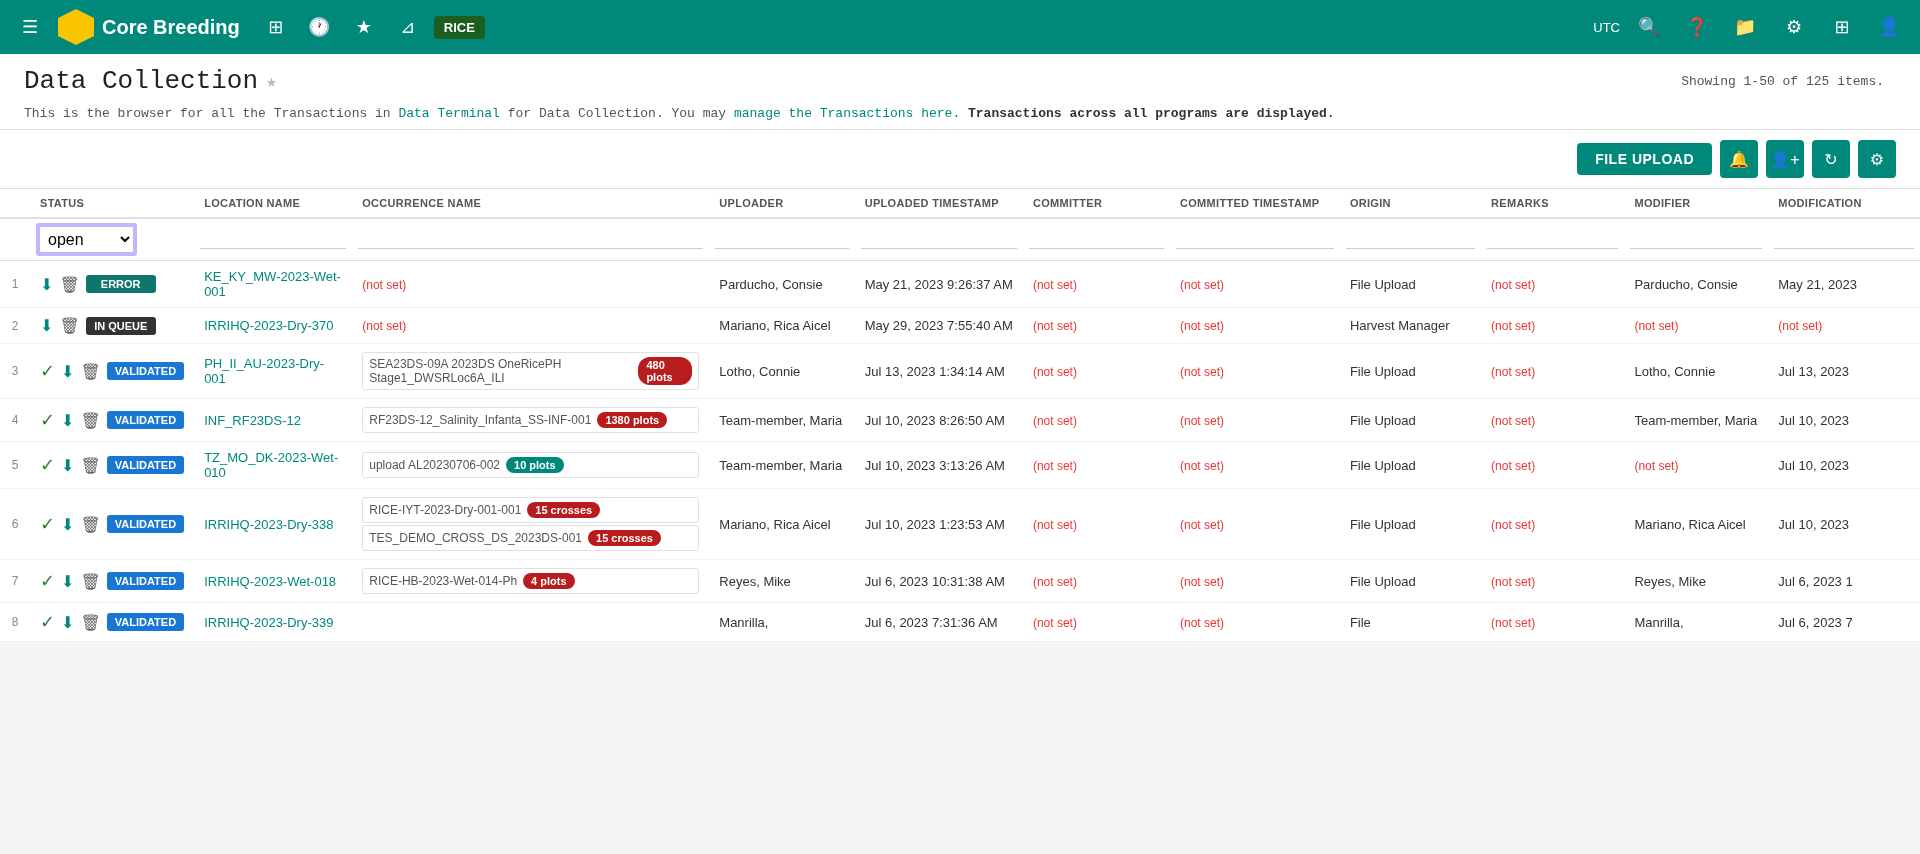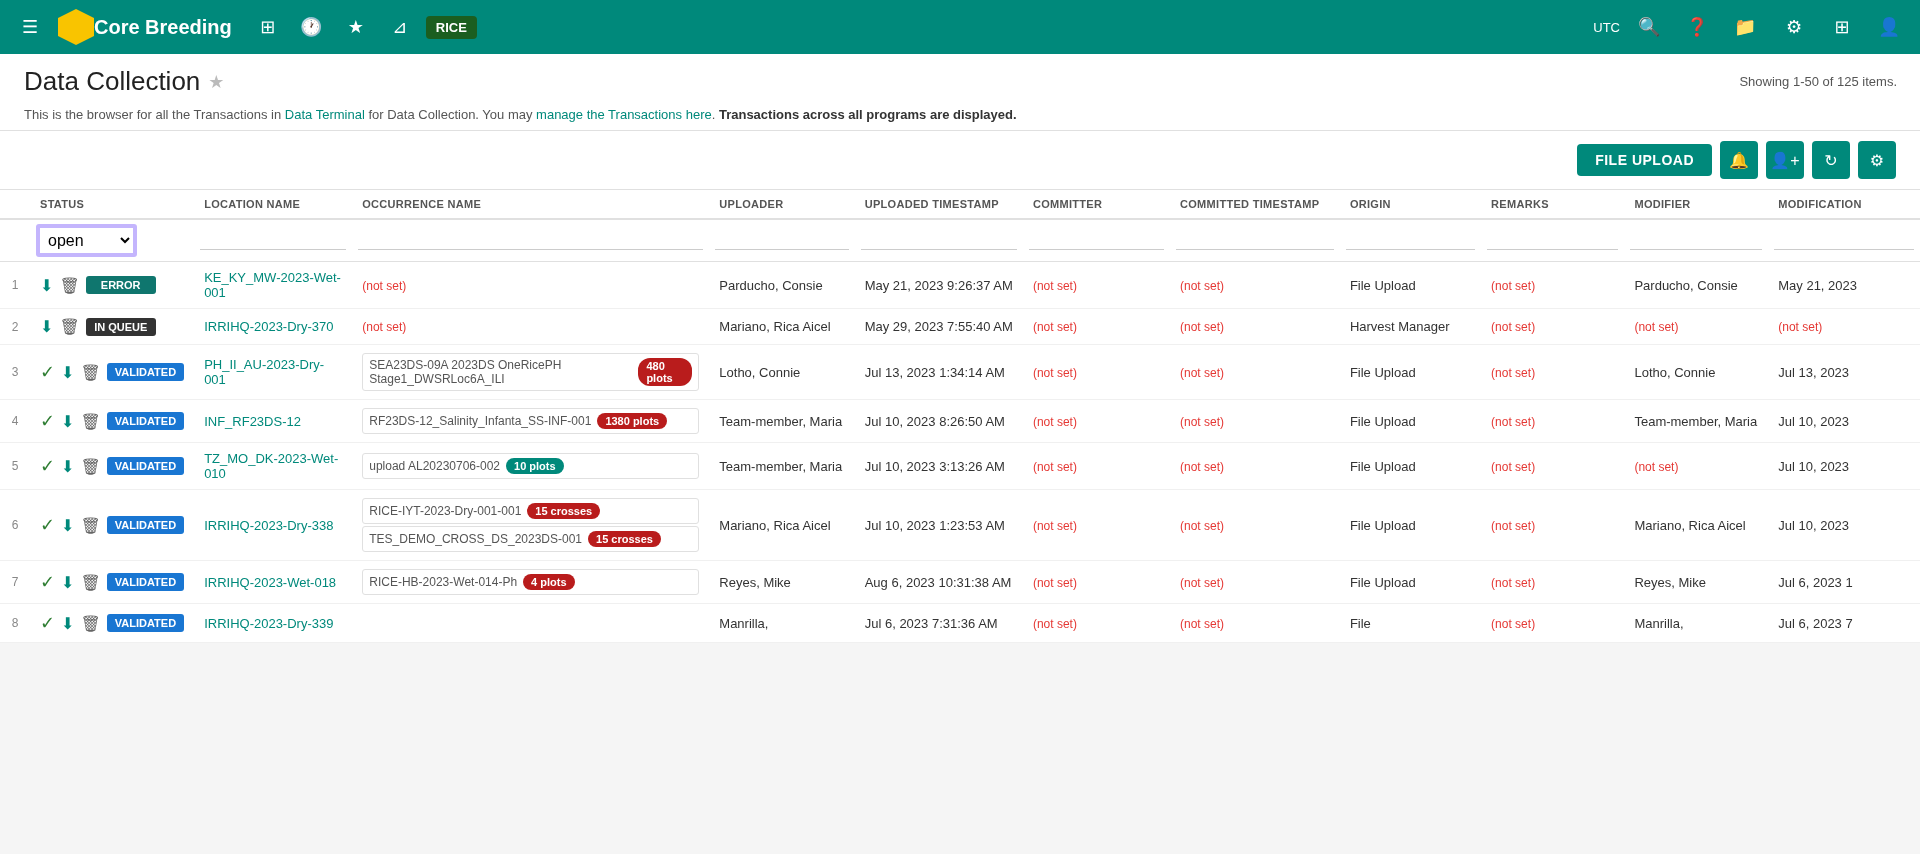--- a/index.html
+++ b/index.html
@@ -9,21 +9,21 @@
     .topnav {
       background: #00897b;
       height: 54px;
       display: flex;
       align-items: center;
       padding: 0 12px;
       color: white;
       gap: 10px;
     }
     .topnav-logo {
-      display: flex; align-items: center; margin-right: 8px;
+      display: flex; align-items: center; gap: 8px; margin-right: 8px;
     }
     .topnav-logo-icon {
       width: 36px; height: 36px;
       background: #f9c400;
       clip-path: polygon(50% 0%, 100% 25%, 100% 75%, 50% 100%, 0% 75%, 0% 25%);
     }
     .topnav-title { font-size: 20px; font-weight: 600; color: white; }
     .topnav-icons { display: flex; align-items: center; gap: 8px; }
     .topnav-icon-btn {
       width: 36px; height: 36px; display: flex; align-items: center; justify-content: center;
@@ -32,22 +32,23 @@
     .topnav-tag {
       background: #1b5e20; color: white; border-radius: 4px;
       padding: 4px 10px; font-size: 13px; font-weight: 700; cursor: pointer;
     }
     .topnav-right { margin-left: auto; display: flex; align-items: center; gap: 12px; }
     .topnav-utc { font-size: 13px; color: white; }
 
     
     .page-header {
       background: white;
-      padding: 12px 23px 0 24px;
+      padding: 12px 36px 0 24px;
       border-bottom: 1px solid #e0e0e0;
+      font-family: Liberation Mono, monospace;
     }
     .page-header-row {
       display: flex; align-items: center; justify-content: space-between;
     }
     .page-title-area { display: flex; align-items: center; gap: 8px; }
     .page-title { font-size: 26px; font-weight: 400; color: #222; }
     .page-star { color: #bbb; font-size: 18px; cursor: pointer; }
     .page-count { font-size: 13px; color: #555; }
     .page-desc {
       font-size: 13px; color: #555; padding: 10px 0 8px 0;
@@ -374,21 +375,21 @@
             </div>
           </td>
           <td><a class="location-link" href="#">IRRIHQ-2023-Wet-018</a></td>
           <td style="max-width: 420px;">
             <div style="border: 1px solid rgb(224, 224, 224); border-radius: 3px; padding: 4px 6px; display: flex; align-items: center;">
               <span class="occurrence-tag">RICE-HB-2023-Wet-014-Ph</span>
               <span class="plot-badge plot-badge-green">4 plots</span>
             </div>
           </td>
           <td>Reyes, Mike</td>
-          <td>Aug 6, 2023 10:31:38 AM</td>
+          <td>Jul 6, 2023 10:31:38 AM</td>
           <td><span class="not-set">(not set)</span></td>
           <td><span class="not-set">(not set)</span></td>
           <td>File Upload</td>
           <td><span class="not-set">(not set)</span></td>
           <td>Reyes, Mike</td>
           <td>Jul 6, 2023 1</td>
         </tr>
         <tr>
           <td class="row-num">8</td>
           <td style="min-width: 160px;">

